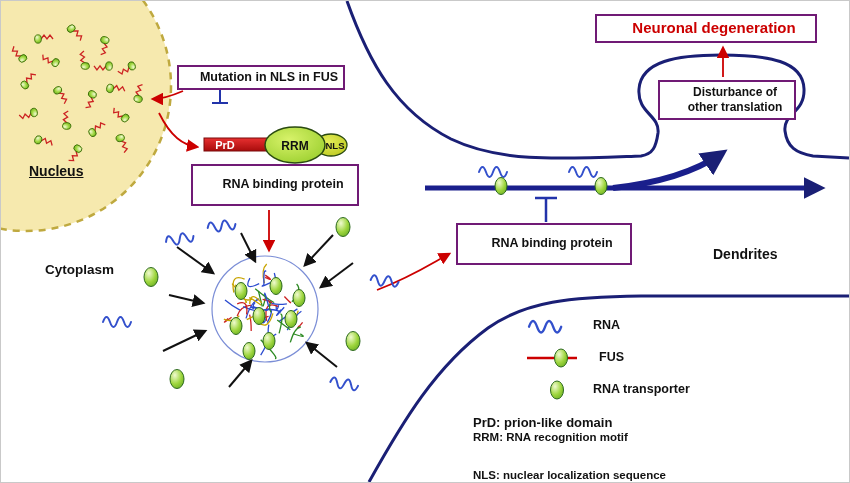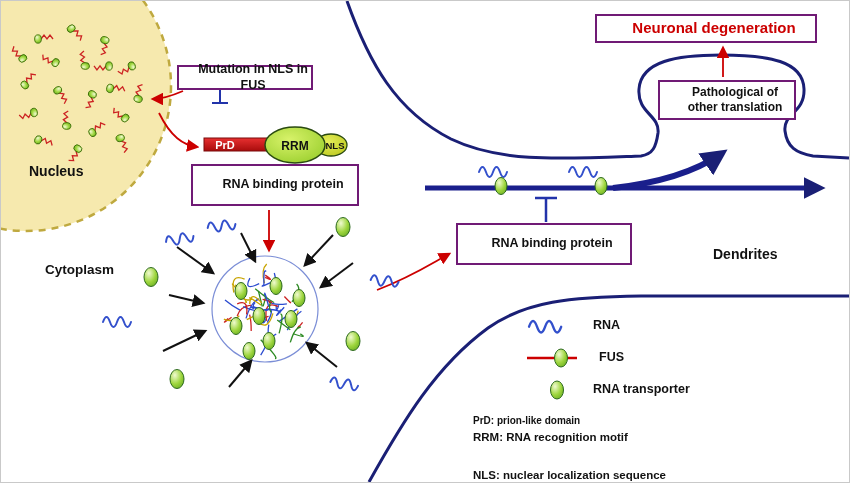--- a/index.html
+++ b/index.html
@@ -205,46 +205,46 @@
     <ellipse cx="342" cy="226" rx="7" ry="9.5" fill="url(#gGreen)" stroke="#2d6a1f"></ellipse>
 
     <use href="#rna" transform="translate(528,320) scale(1.15)"></use>
     <g>
       <line x1="526" y1="357" x2="576" y2="357" stroke="#cc0000" stroke-width="2.5"></line>
       <ellipse cx="560" cy="357" rx="6.5" ry="9" fill="url(#gGreen)" stroke="#2d6a1f"></ellipse>
     </g>
     <ellipse cx="556" cy="389" rx="6.5" ry="9" fill="url(#gGreen)" stroke="#2d6a1f"></ellipse>
   </svg>
 
-  <div class="redbox" style="left:176px;top:64px;width:136px;height:25px;font-size:12.5px;">
+  <div class="redbox" style="left:176px;top:64px;width:168px;height:25px;font-size:12.5px;">
     <span>Mutation in NLS in FUS</span>
   </div>
 
   <div class="redbox" style="left:190px;top:163px;width:168px;height:42px;font-size:12.5px;">
     <span>RNA binding protein</span>
   </div>
 
 
   <div class="redbox" style="left:455px;top:222px;width:176px;height:42px;font-size:12.5px;">
     <span>RNA binding protein</span>
   </div>
 
   <div class="redbox" style="left:657px;top:79px;width:138px;height:40px;font-size:12px;">
-    <span>Pathological of</span>
+    <span>Disturbance of</span>
     <span>other translation</span>
   </div>
 
   <div class="redbox redtext" style="left:594px;top:13px;width:222px;height:29px;font-size:15px;border-width:2.5px;">
     <span>Neuronal  degeneration</span>
   </div>
 
-  <div class="lbl" style="left:28px;top:162px;font-size:14px;">Nucleus</div>
+  <div class="lbl" style="left:28px;top:162px;font-size:14px;text-decoration:underline;">Nucleus</div>
   <div class="lbl" style="left:44px;top:261px;font-size:13.5px;">Cytoplasm</div>
   <div class="lbl" style="left:712px;top:245px;font-size:14px;">Dendrites</div>
 
   <div class="lbl" style="left:592px;top:317px;font-size:12.5px;">RNA</div>
   <div class="lbl" style="left:592px;top:349px;font-size:12.5px;padding-left:6px;">FUS</div>
   <div class="lbl" style="left:592px;top:381px;font-size:12.5px;">RNA transporter</div>
-  <div class="lbl" style="left:472px;top:414px;font-size:10px;">PrD: prion-like domain</div>
+  <div class="lbl" style="left:472px;top:414px;font-size:13px;">PrD: prion-like domain</div>
   <div class="lbl" style="left:472px;top:430px;font-size:11.5px;text-align:center;">RRM: RNA recognition motif</div>
   <div class="lbl" style="left:472px;top:446px;font-size:11.5px;margin-top:22px;">NLS: nuclear localization sequence</div>
 
 </div>
 
 </body></html>

